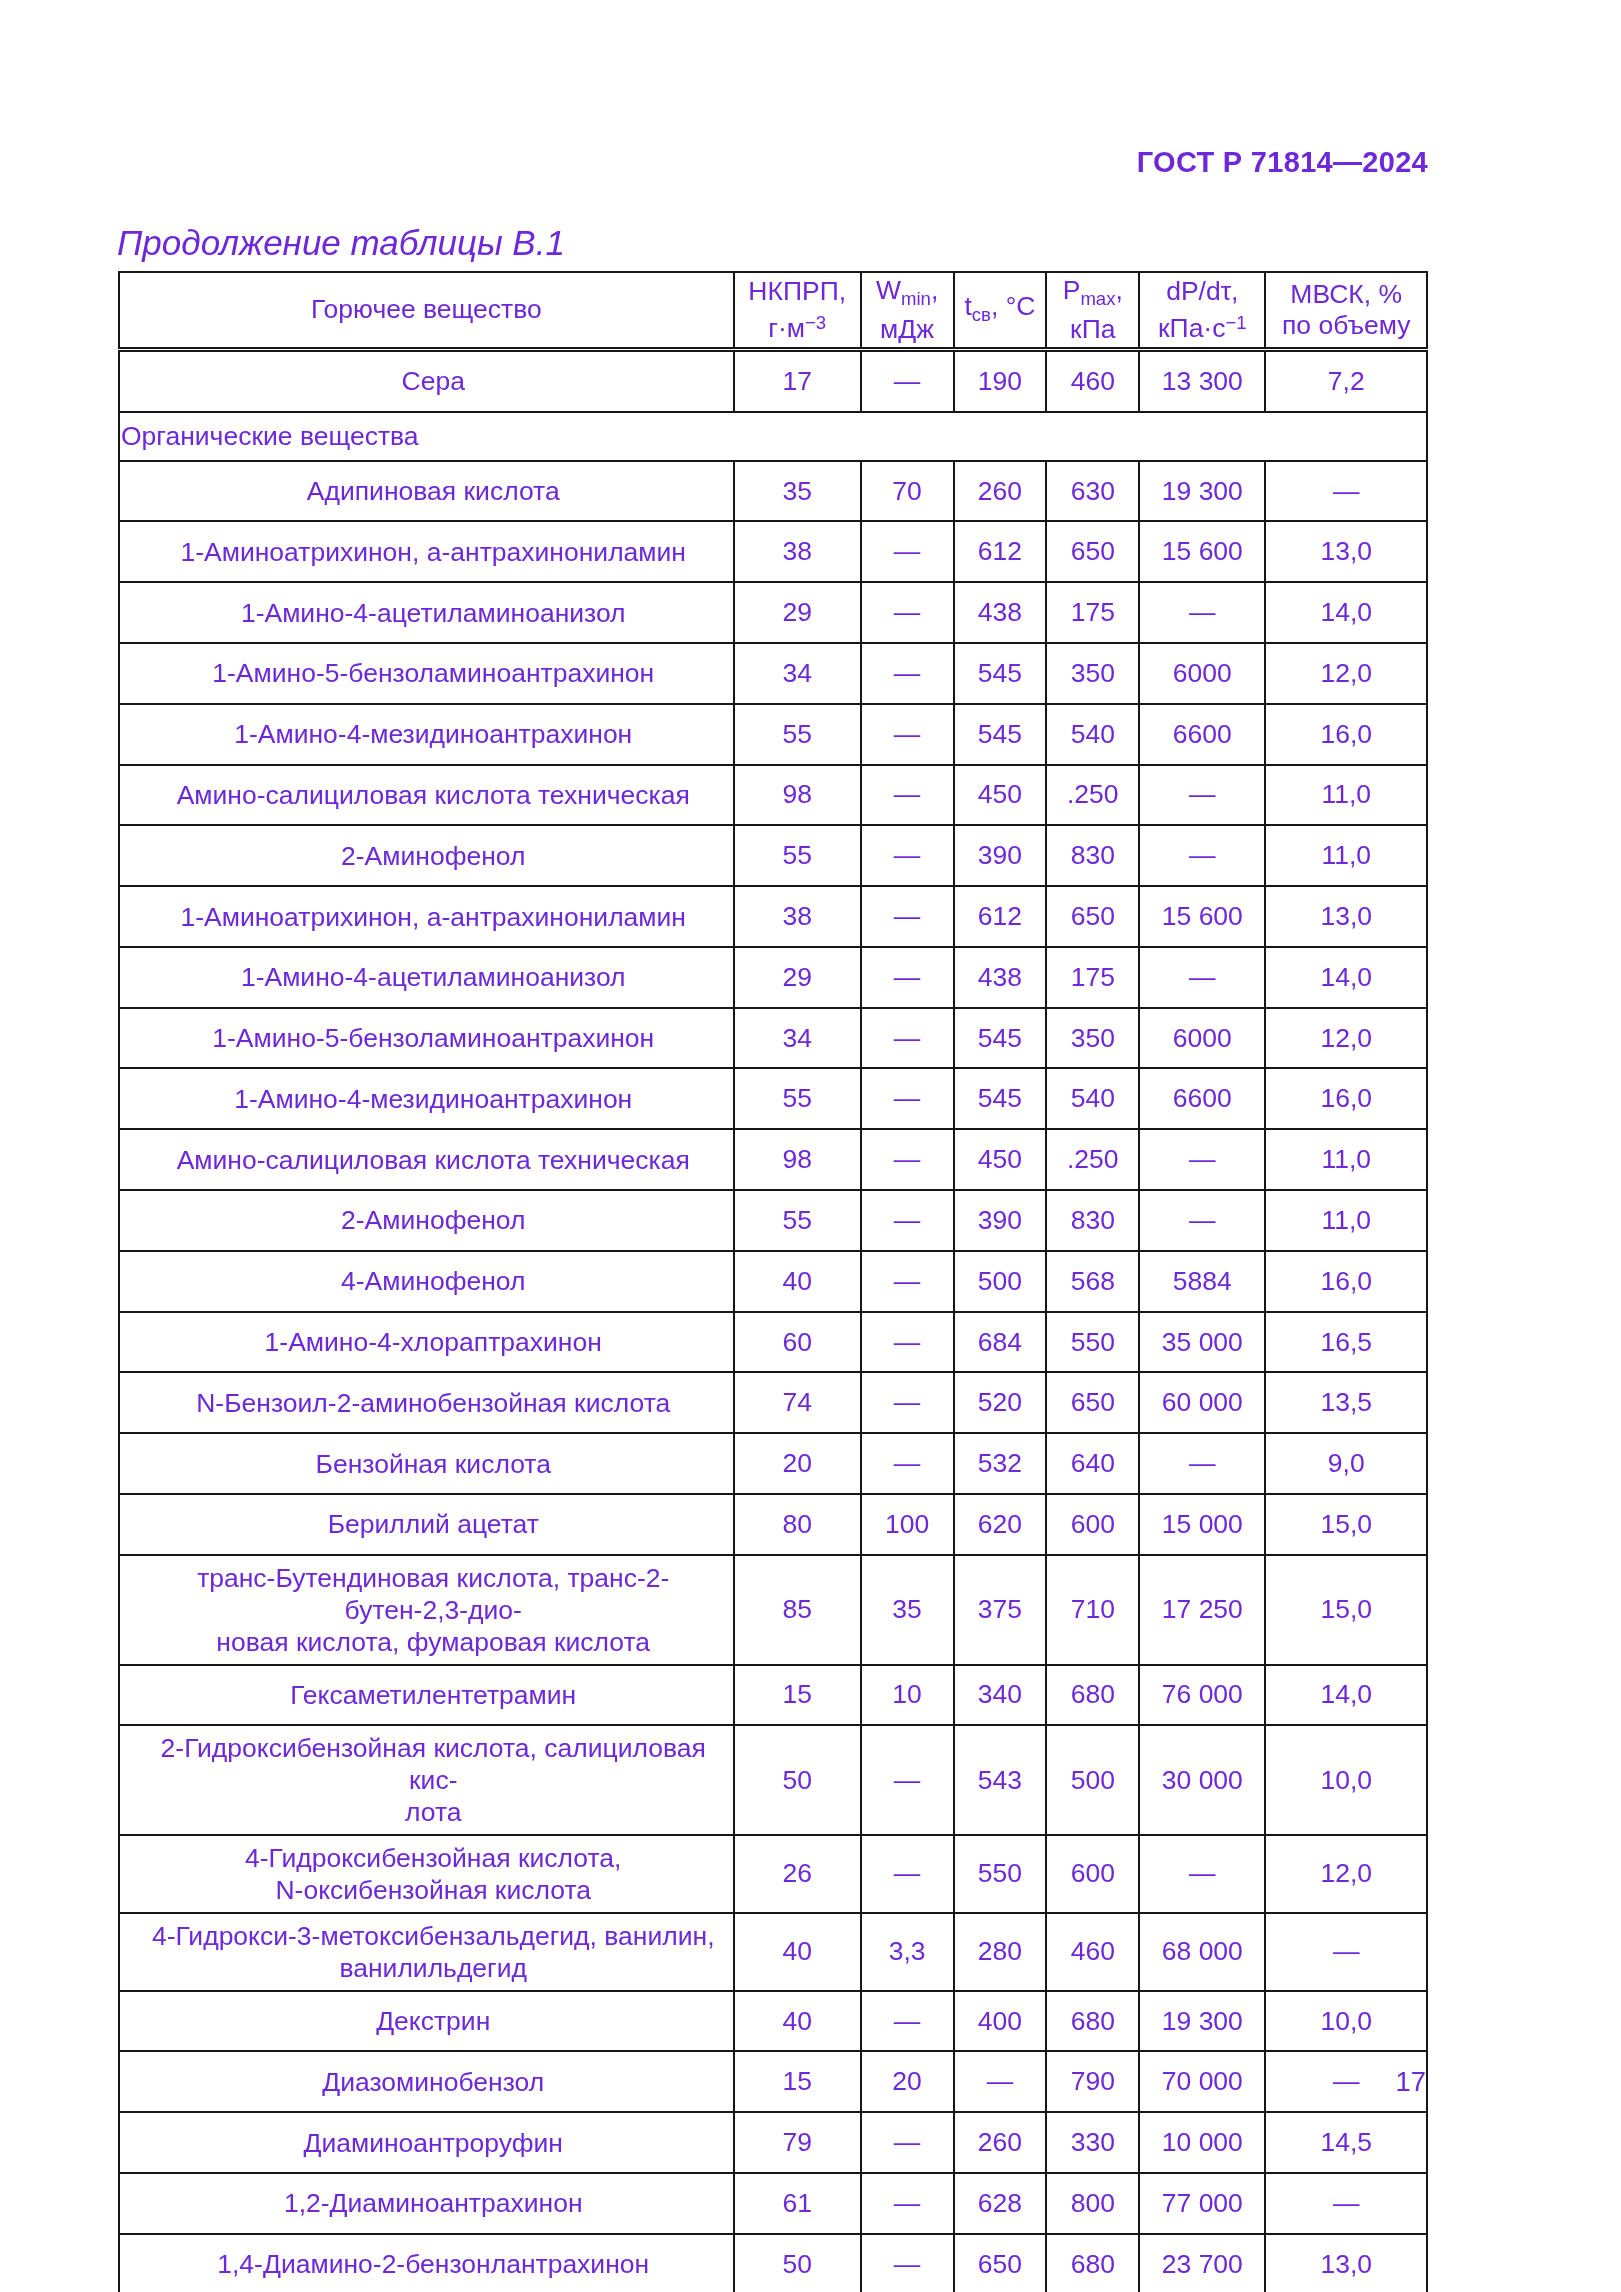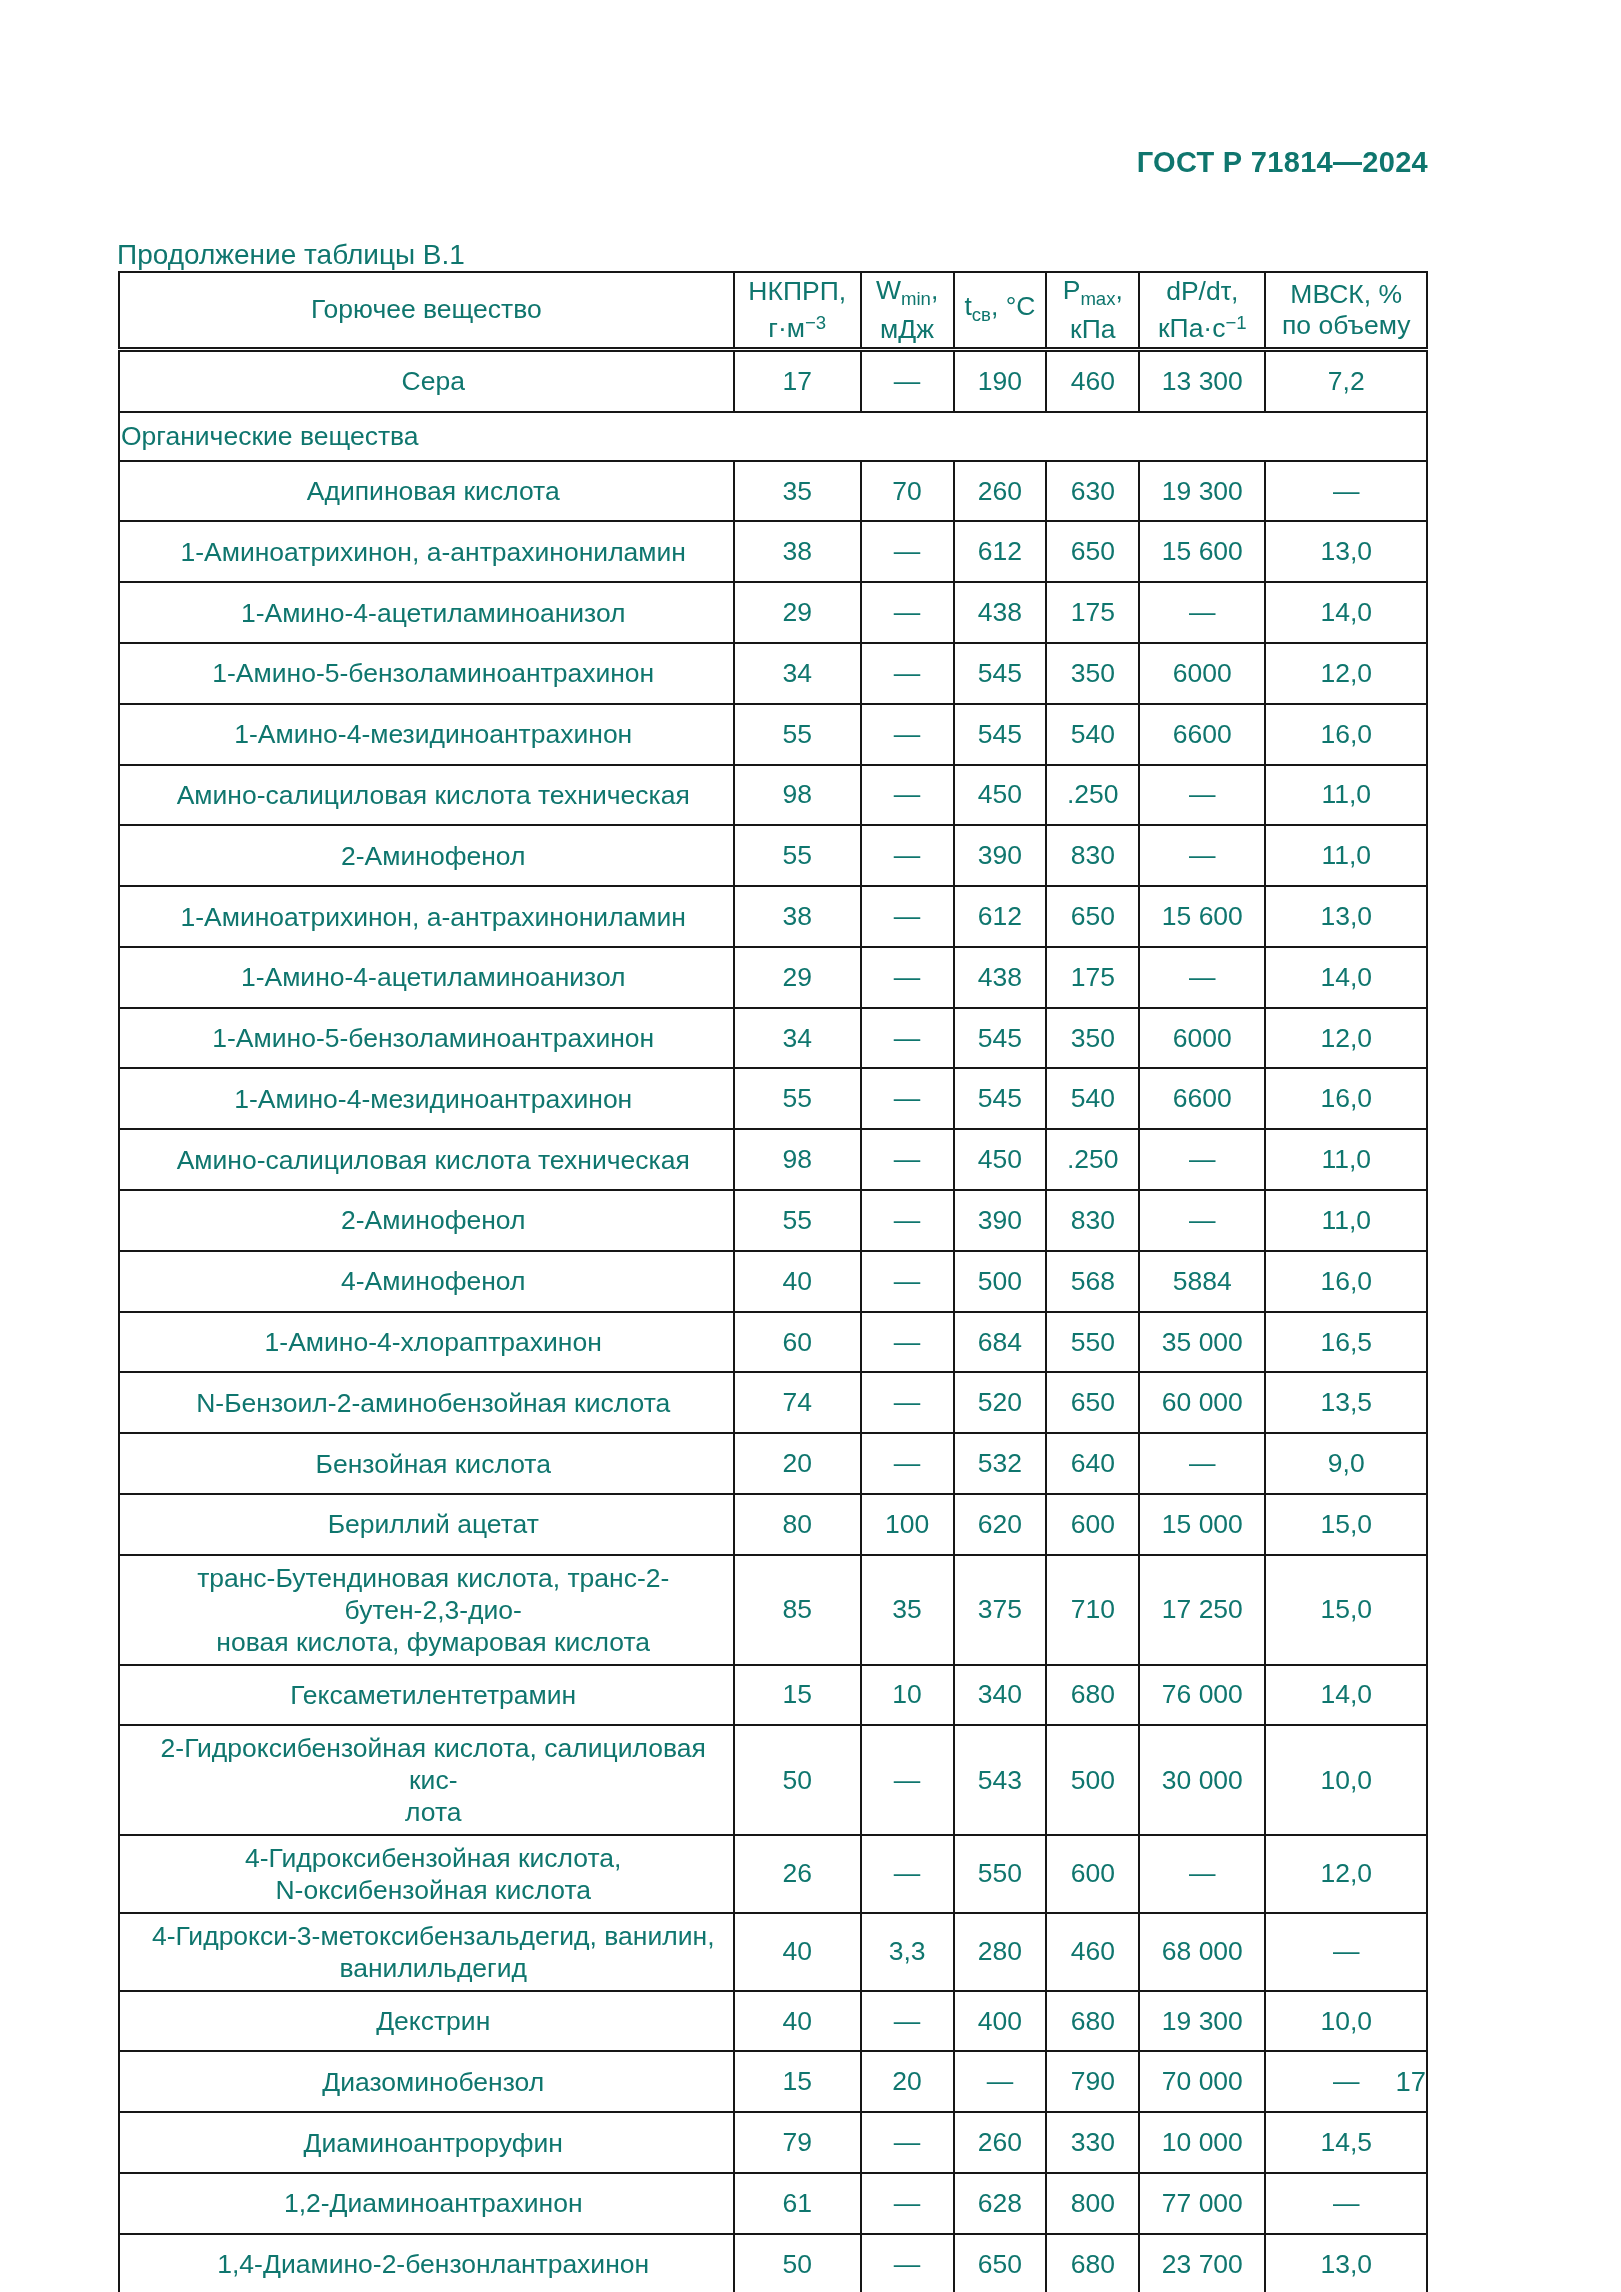--- a/index.html
+++ b/index.html
@@ -1,30 +1,30 @@
 <!DOCTYPE html>
 <html lang="ru"><head>
 <meta charset="utf-8">
 <style>
   html, body { margin:0; padding:0; background:#e8e8e8; }
   .page {
     position:relative;
     width:1621px; height:2293px;
     margin:0 auto;
     background:#ffffff;
-    color:#0f766e;
+    color:#6d28d9;
     font-family:"Liberation Sans", sans-serif;
   }
   .doc-code {
     position:absolute; top:146px; right:193px;
     font-size:29px; font-weight:700; letter-spacing:0.3px;
   }
   .caption {
     position:absolute; top:223px; left:117px;
-    font-size:28px; margin-top:16px;
+    font-size:35px; font-style:italic;
   }
   table.data-table {
     position:absolute; top:271px; left:118px;
     width:1310px;
     border-collapse:collapse;
     table-layout:fixed;
     border:2.9px solid #161616;
   }
   th, td {
     border:2px solid #161616;

